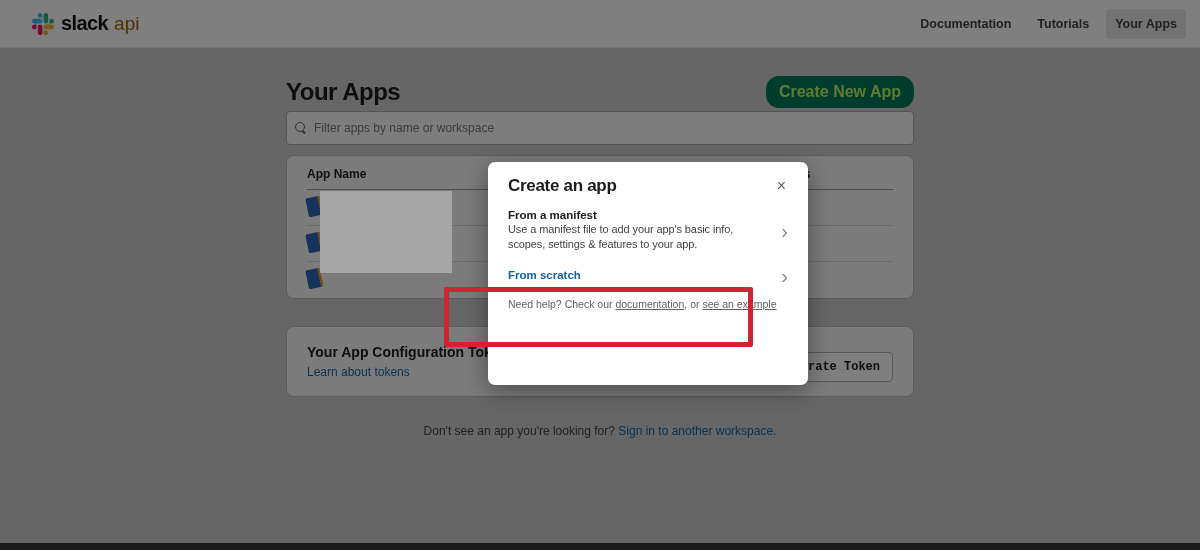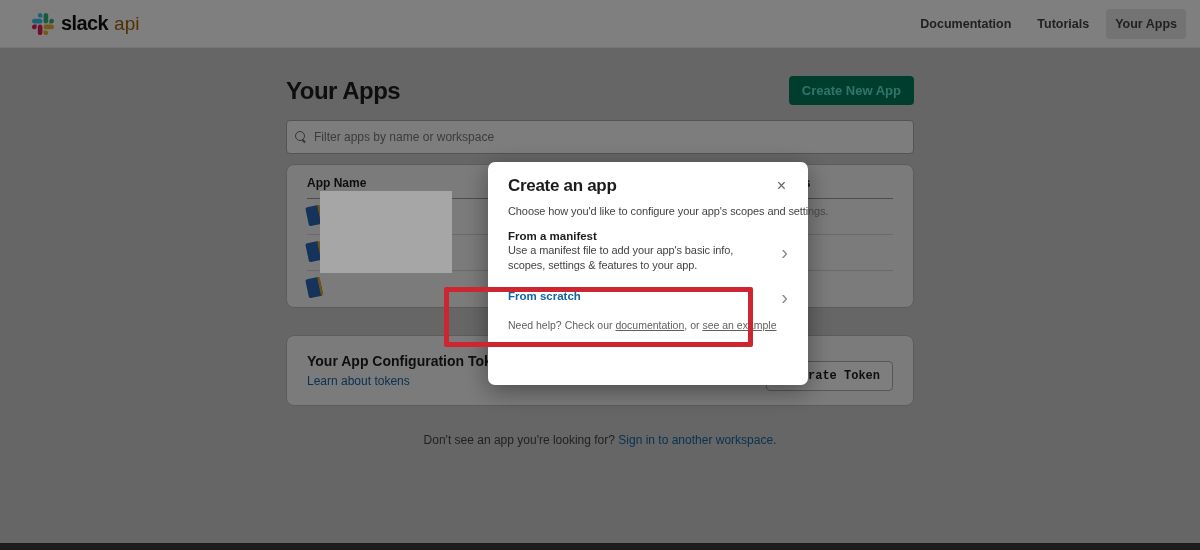--- a/index.html
+++ b/index.html
@@ -16,24 +16,24 @@
   .brand-suffix { font-size:19px; font-weight:300; margin-left:6px; color:#a16207; }
   .nav-links { display:flex; align-items:center; gap:8px; }
   .nav-link { font-size:12.5px; font-weight:700; color:#454245; padding:8px 9px; border-radius:4px; cursor:pointer; }
   .nav-link.active { background:#e6e6e6; }
 
   
   #main { padding-top:48px; }
   .container { width:628px; margin:0 auto; position:relative; }
   .title-row { display:flex; justify-content:space-between; align-items:center; margin-top:28px; }
   h1 { font-size:24px; font-weight:700; letter-spacing:-0.5px; }
-  .create-btn { background:#007a5a; color:#5eead4; border:none; border-radius:4px;
-    font-size:13px; font-weight:700; padding:7px 13px; cursor:pointer; font-family:inherit; }
+  .create-btn { background:#007a5a; color:#bef264; border:none; border-radius:13px;
+    font-size:16px; font-weight:700; padding:7px 13px; cursor:pointer; font-family:inherit; }
 
-  .filter { margin-top:15px; display:flex; align-items:center; gap:7px; background:#fafafa;
+  .filter { margin-top:3px; display:flex; align-items:center; gap:7px; background:#fafafa;
     border:1px solid #a8a8a8; border-radius:4px; padding:16px 8px; height:34px; }
   .mag { position:relative; width:12px; height:12px; flex:0 0 auto; }
   .mag::before { content:""; position:absolute; left:0; top:0; width:8px; height:8px;
     border:1.5px solid #696969; border-radius:50%; }
   .mag::after { content:""; position:absolute; left:8px; top:8px; width:4px; height:1.5px;
     background:#696969; transform:rotate(45deg); transform-origin:0 0; }
   .filter input { border:none; outline:none; background:transparent; width:100%;
     font-size:12px; font-family:inherit; color:#1d1c1d; }
   .filter input::placeholder { color:#777; }
 
@@ -156,21 +156,20 @@
 <div id="footer-bar"></div>
 
 <div id="overlay"></div>
 <div id="redaction"></div>
 
 <div id="modal">
   <div class="modal-header">
     <span class="modal-title">Create an app</span>
     <span class="modal-close">×</span>
   </div>
-  <div class="modal-subtitle">Choose how you'd like to configure your app's scopes and settings.</div>
 
   <div class="option">
     <div class="option-text">
       <div class="option-title">From a manifest</div>
       <div class="option-desc">Use a manifest file to add your app's basic info, scopes, settings &amp; features to your app.</div>
     </div>
     <span class="chevron">›</span>
   </div>
 
   <div class="option">

